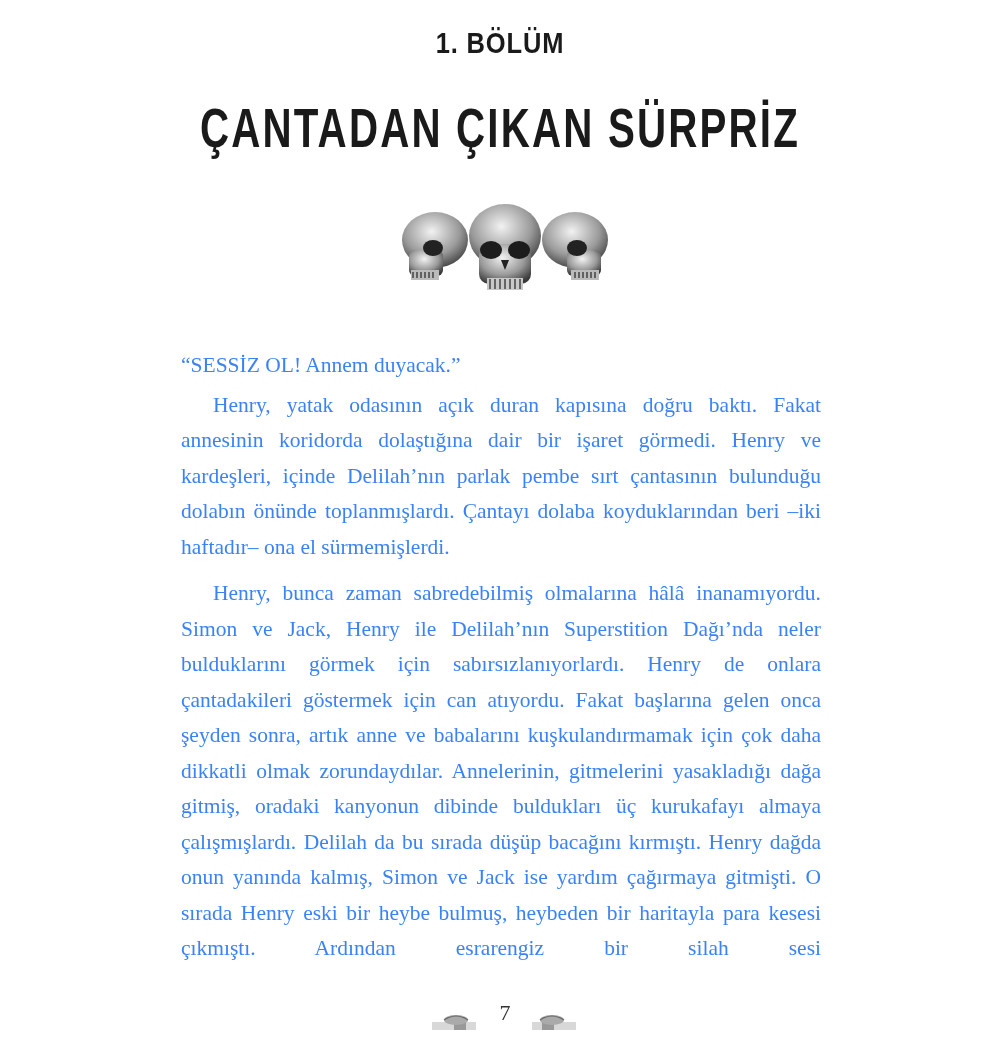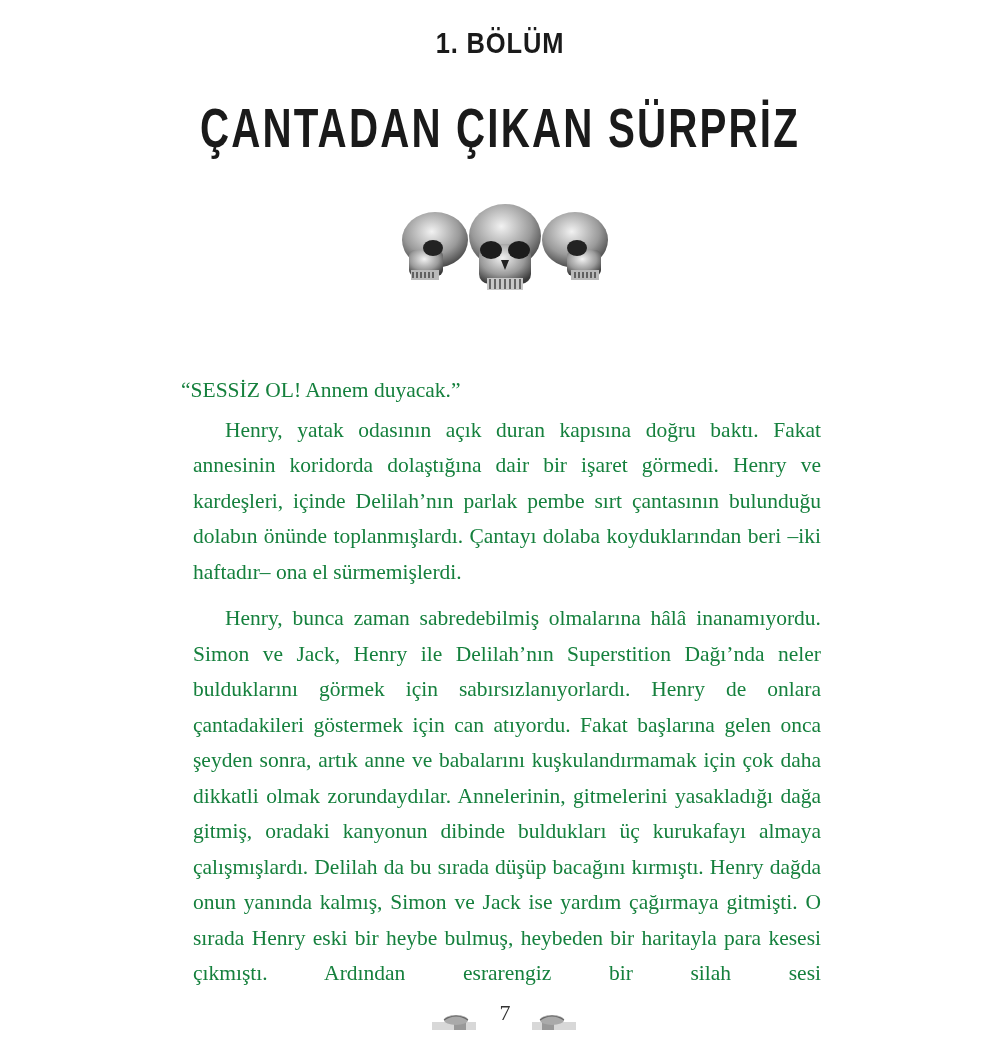--- a/index.html
+++ b/index.html
@@ -9,27 +9,27 @@
     font-family: "Liberation Sans", sans-serif; font-weight: bold; font-size: 30px;
     letter-spacing: 1px; transform: scaleX(0.85);
   }
   .chapter-title {
     position: absolute; left: 0; width: 1000px; top: 96px; text-align: center;
     font-family: "Liberation Sans", sans-serif; font-weight: bold; font-size: 56px;
     letter-spacing: 3px; transform: scaleX(0.72); line-height: 64px;
   }
   .ornament { position: absolute; left: 395px; top: 200px; width: 220px; height: 100px; }
   .text {
-    position: absolute; left: 181px; width: 640px; top: 373px;
+    position: absolute; left: 181px; width: 640px; top: 348px;
     font-family: "Liberation Serif", serif; font-size: 21.5px; line-height: 35.5px;
-    text-align: justify; color: #15803d;
+    text-align: justify; color: #3b82f6;
   }
   .text p { margin: 0; }
   .text p.first { text-indent: 0; margin-bottom: 4px; }
-  .text p.indent { text-indent: 32px; margin-bottom: 11px; text-align-last: left; margin-left: 12px; }
+  .text p.indent { text-indent: 32px; margin-bottom: 11px; text-align-last: left; }
   .footer { position: absolute; left: 430px; top: 1000px; width: 150px; height: 40px; }
   .page-number {
     position: absolute; left: 0; width: 150px; top: 0; text-align: center;
     font-family: "Liberation Serif", serif; font-size: 22px; color: #333;
   }
   .mini-ornament { position: absolute; top: 12px; width: 44px; height: 18px; }
 </style>
 </head>
 <body>
 

